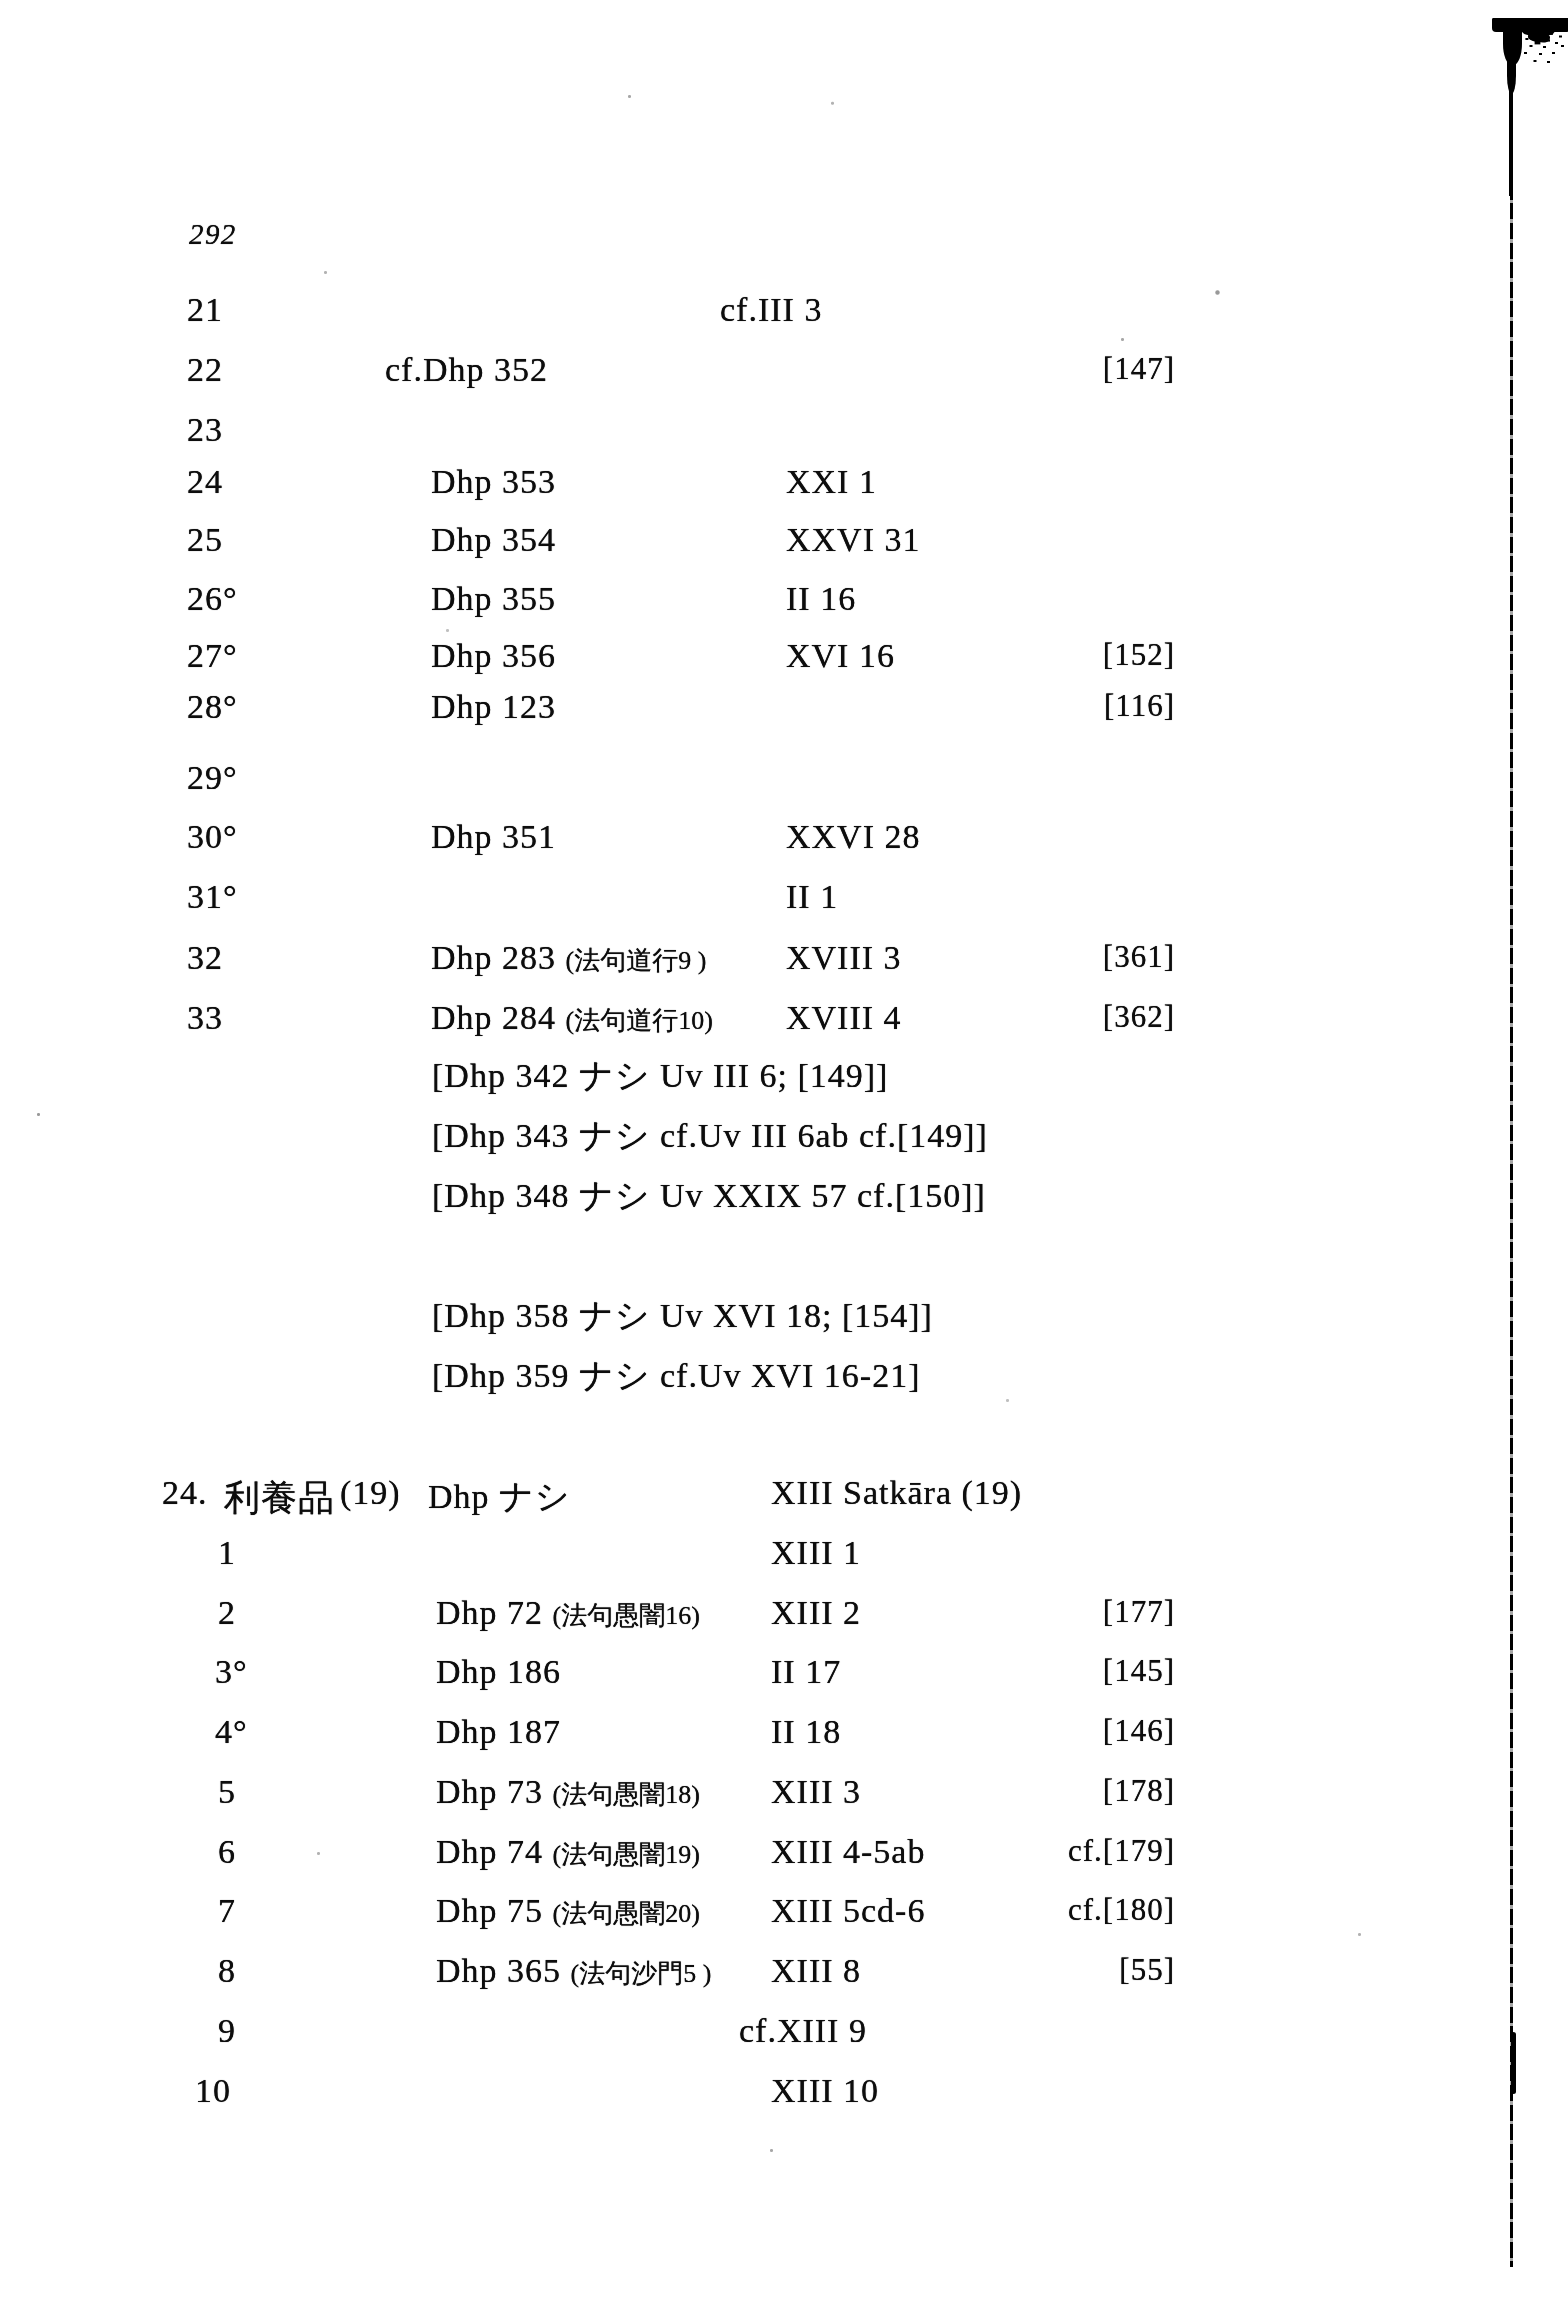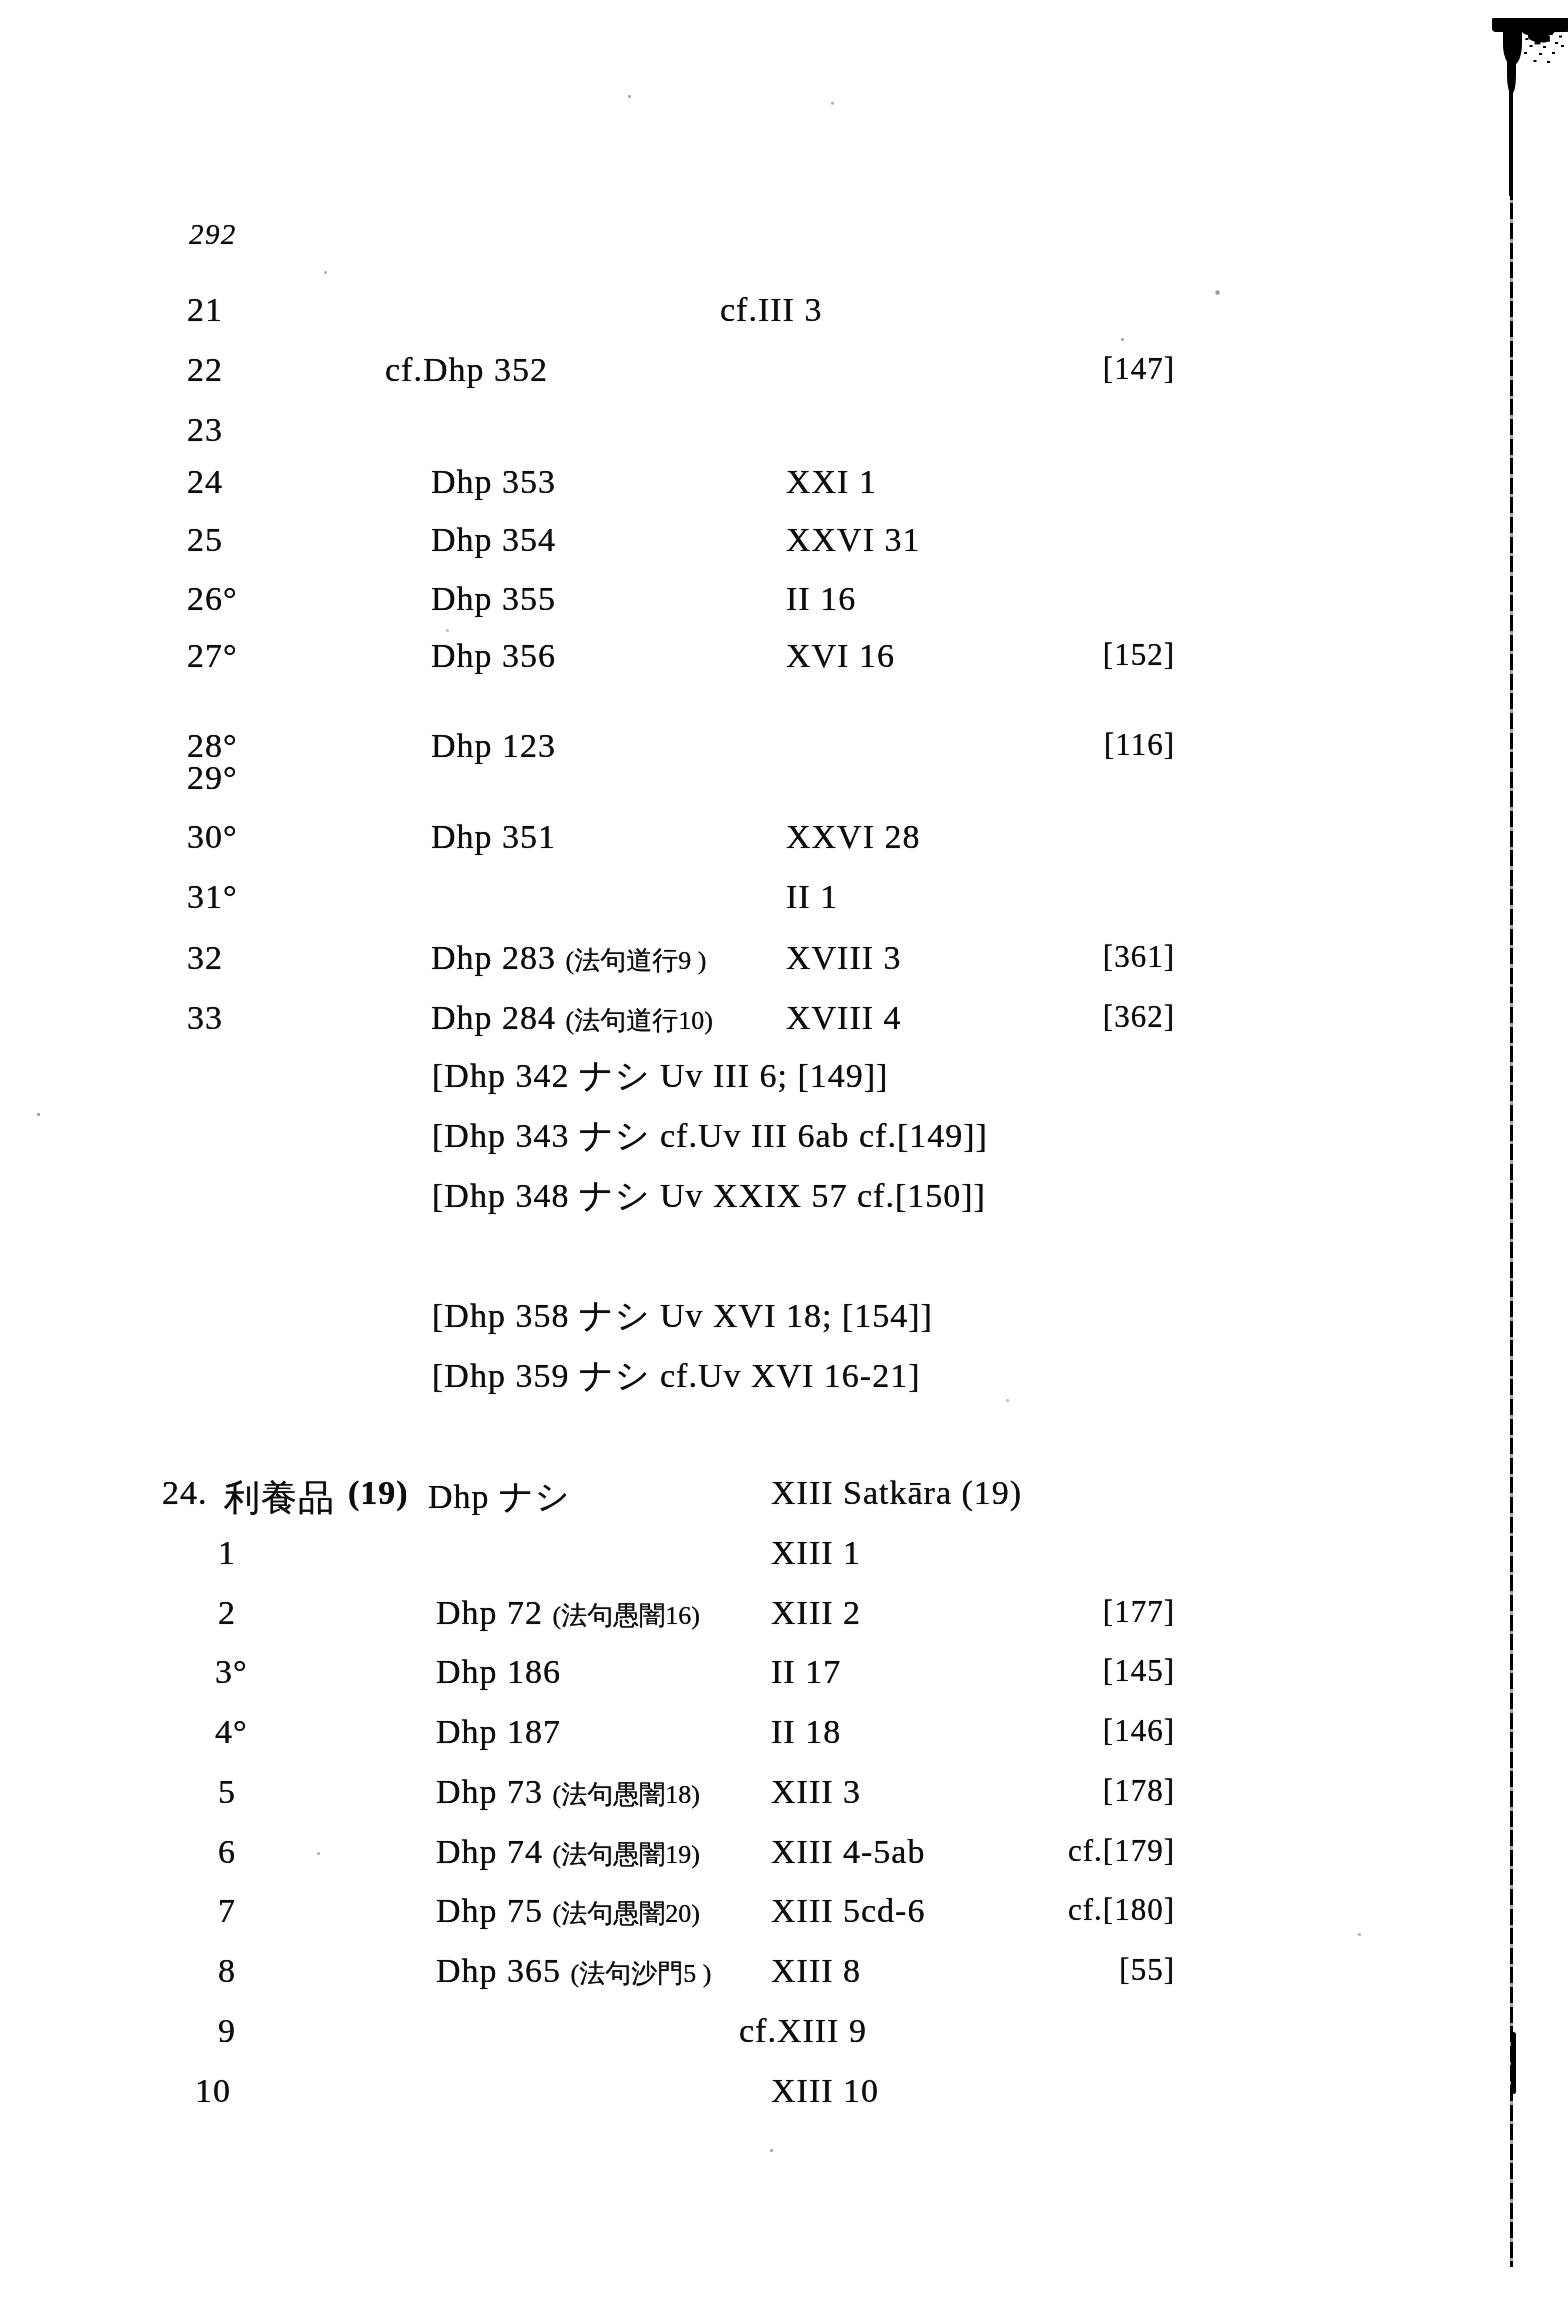--- a/index.html
+++ b/index.html
@@ -16,21 +16,21 @@
   .no{left:187px;}
   .dhp{left:431px;}
   .uv{left:761px;margin-left:25px;}
   .ref{left:1013px;width:162px;text-align:right;font-size:31px;}
   .note{font-size:26px;letter-spacing:0;}
 
   .bnote{left:432px;}
 
   .hdr .hno{left:162px;}
   .hdr .htitle{left:224px;font-size:36px;}
-  .hdr .hcount{left:348px;font-weight:bold;}
+  .hdr .hcount{left:340px;}
   .hdr .hdhp{left:428px;}
   .hdr .huv{left:771px;}
 
   
   .art{position:absolute;background:#000;}
   .band{left:1492px;top:18px;width:77px;height:13.5px;border-radius:1.4px 0 2px 4px;}
   .blob{left:1503px;top:18px;width:19px;height:47px;border-radius:0 0 45% 45%;}
   .blobtail{left:1507px;top:57px;width:8.8px;height:37px;border-radius:0 0 50% 50%;}
   .cloud{left:1521px;top:19px;width:34px;height:16px;border-radius:3.4px 1.4px 5.4px 6.8px;}
   .cloud2{left:1528px;top:32px;width:21.6px;height:9.5px;transform:rotate(7deg);border-radius:40%;}
@@ -85,21 +85,21 @@
     <span class="c no">26°</span>
     <span class="c dhp">Dhp 355</span>
     <span class="c uv">II 16</span>
   </div>
   <div class="row" style="top:637px">
     <span class="c no">27°</span>
     <span class="c dhp">Dhp 356</span>
     <span class="c uv">XVI 16</span>
     <span class="c ref">[152]</span>
   </div>
-  <div class="row" style="top:727px">
+  <div class="row" style="top:688px">
     <span class="c no">28°</span>
     <span class="c dhp">Dhp 123</span>
     <span class="c ref">[116]</span>
   </div>
   <div class="row" style="top:759px">
     <span class="c no">29°</span>
   </div>
   <div class="row" style="top:818px">
     <span class="c no">30°</span>
     <span class="c dhp">Dhp 351</span>

